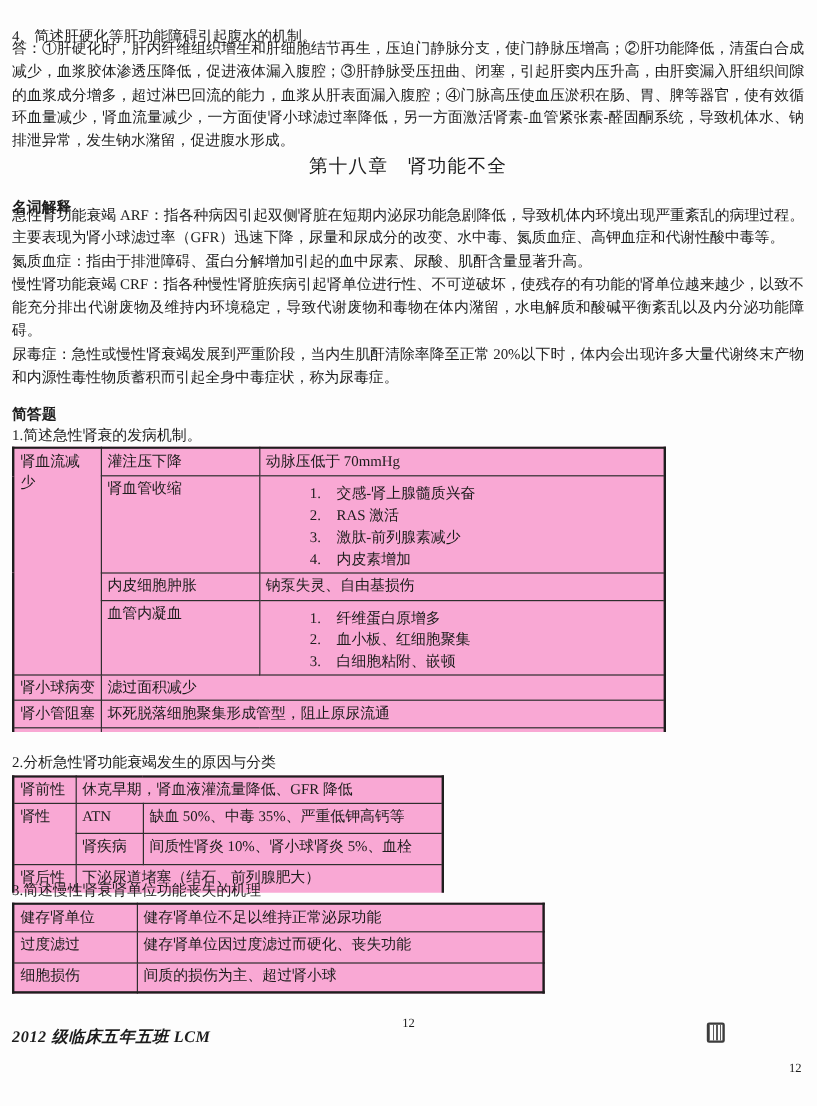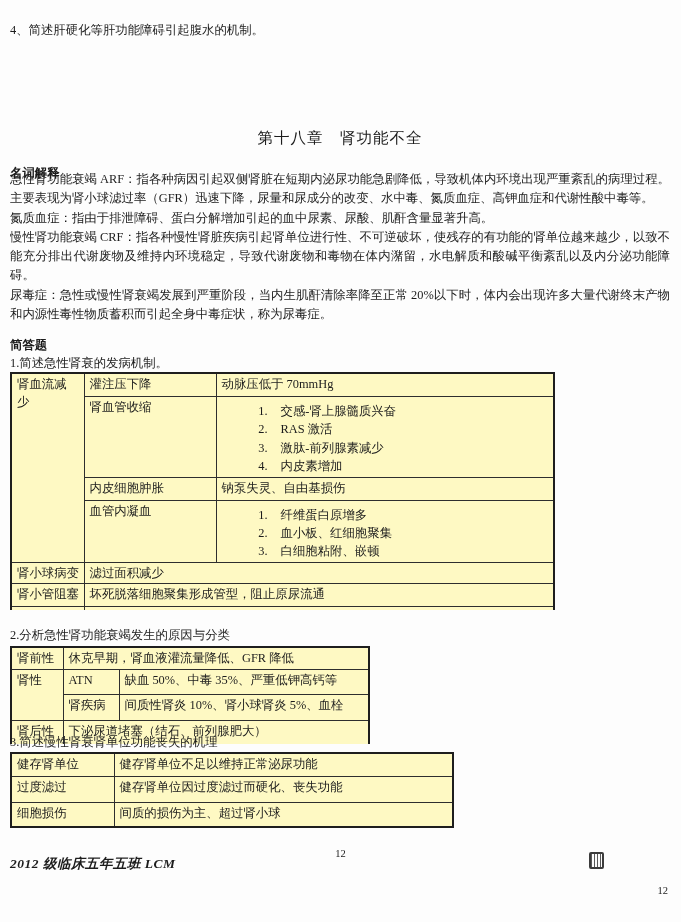--- a/index.html
+++ b/index.html
@@ -7,21 +7,21 @@
     position:relative; width:681px; height:922px; margin:0 auto;
     background:#fdfdfd; color:#1c1c1c; overflow:hidden;
     font-family:"Liberation Serif","DejaVu Serif",serif;
   }
   .blk { position:absolute; left:10px; width:660px; overflow:hidden; }
   .body-text { font-size:12.4px; line-height:19.3px; text-align:justify; }
   .bold { font-weight:bold; }
   .chapter { text-align:center; font-weight:normal; font-size:15.5px; letter-spacing:1px; }
   .term-p { margin:0; font-size:12.4px; line-height:19.3px; text-align:justify; }
 
-  table { border-collapse:collapse; table-layout:fixed; background:#fef9c3; }
+  table { border-collapse:collapse; table-layout:fixed; background:#f9a8d4; }
   td {
     border:1px solid #2e2e2e; font-size:12.4px; line-height:18px;
     padding:1px 5px; vertical-align:top; overflow:hidden;
   }
   .t1 { width:543px; border:2px solid #1e1e1e; }
   .t2 { width:358px; border:2px solid #1e1e1e; }
   .t3 { width:442px; border:2px solid #1e1e1e; }
   .nowrap { white-space:nowrap; }
   .nlist { padding:4px 0 0 0; }
   .nitem { display:flex; line-height:18.4px; }
@@ -36,20 +36,21 @@
           border:2px solid #3c3c3c; border-radius:2px;
           background:repeating-linear-gradient(90deg,#5a5a5a 0 1px,transparent 1px 3px); }
   .pg-corner { position:absolute; right:13px; top:885px; font-size:10.5px; }
 </style>
 </head>
 <body>
 
 <div class="page">
 
   <div class="blk body-text" style="top:21px;height:20px;">4、简述肝硬化等肝功能障碍引起腹水的机制。</div>
+  <div class="blk body-text" style="top:31px;height:97px;">答：①肝硬化时，肝内纤维组织增生和肝细胞结节再生，压迫门静脉分支，使门静脉压增高；②肝功能降低，清蛋白合成减少，血浆胶体渗透压降低，促进液体漏入腹腔；③肝静脉受压扭曲、闭塞，引起肝窦内压升高，由肝窦漏入肝组织间隙的血浆成分增多，超过淋巴回流的能力，血浆从肝表面漏入腹腔；④门脉高压使血压淤积在肠、胃、脾等器官，使有效循环血量减少，肾血流量减少，一方面使肾小球滤过率降低，另一方面激活肾素-血管紧张素-醛固酮系统，导致机体水、钠排泄异常，发生钠水潴留，促进腹水形成。</div>
 
   <div class="blk chapter" style="top:128px;height:22px;">第十八章　肾功能不全</div>
 
   <div class="blk body-text bold" style="top:153px;height:19px;margin-top:11px;">名词解释</div>
   <div class="blk" style="top:170px;height:168px;">
     <p class="term-p">急性肾功能衰竭 ARF：指各种病因引起双侧肾脏在短期内泌尿功能急剧降低，导致机体内环境出现严重紊乱的病理过程。主要表现为肾小球滤过率（GFR）迅速下降，尿量和尿成分的改变、水中毒、氮质血症、高钾血症和代谢性酸中毒等。</p>
     <p class="term-p">氮质血症：指由于排泄障碍、蛋白分解增加引起的血中尿素、尿酸、肌酐含量显著升高。</p>
     <p class="term-p">慢性肾功能衰竭 CRF：指各种慢性肾脏疾病引起肾单位进行性、不可逆破坏，使残存的有功能的肾单位越来越少，以致不能充分排出代谢废物及维持内环境稳定，导致代谢废物和毒物在体内潴留，水电解质和酸碱平衡紊乱以及内分泌功能障碍。</p>
     <p class="term-p">尿毒症：急性或慢性肾衰竭发展到严重阶段，当内生肌酐清除率降至正常 20%以下时，体内会出现许多大量代谢终末产物和内源性毒性物质蓄积而引起全身中毒症状，称为尿毒症。</p>
   </div>

